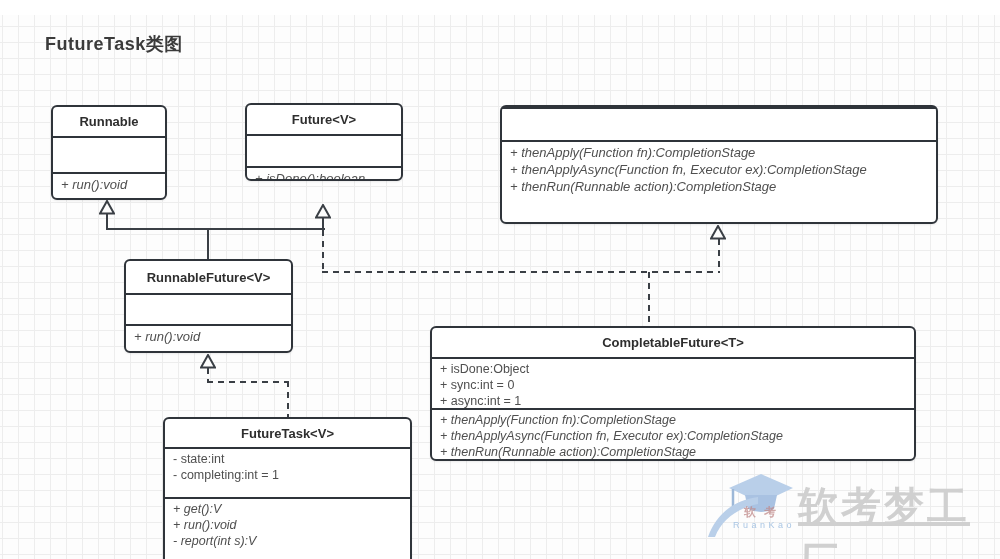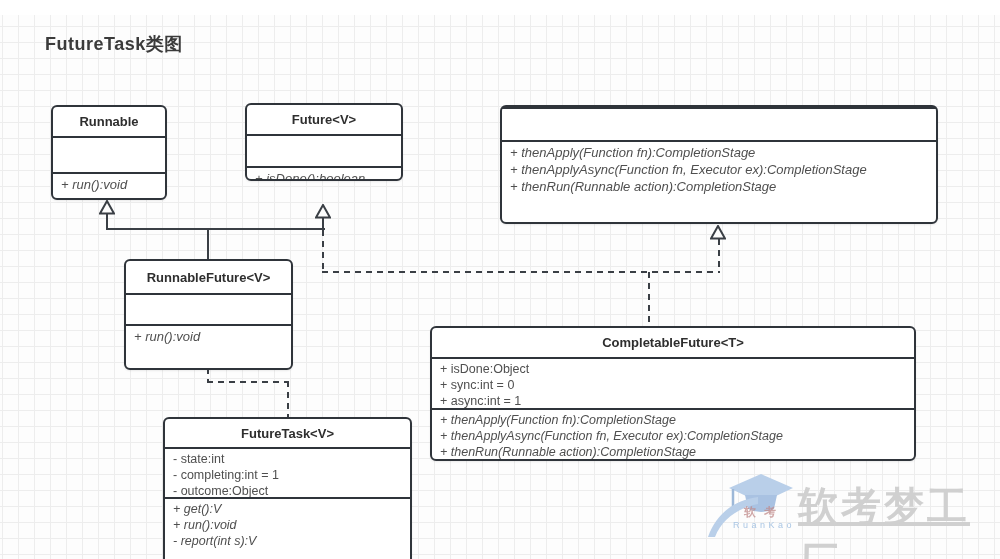--- a/index.html
+++ b/index.html
@@ -116,21 +116,21 @@
 
   <div class="uml-box" style="left:500px;top:90px;width:438px;height:119px;">
     <div class="uml-sec" style="height:33px;"></div>
     <div class="uml-sec fill">
       <div class="uml-row">+ thenApply(Function fn):CompletionStage</div>
       <div class="uml-row">+ thenApplyAsync(Function fn, Executor ex):CompletionStage</div>
       <div class="uml-row">+ thenRun(Runnable action):CompletionStage</div>
     </div>
   </div>
 
-  <div class="uml-box" style="left:124px;top:244px;width:169px;height:111px;">
+  <div class="uml-box" style="left:124px;top:244px;width:169px;height:94px;">
     <div class="uml-name" style="height:32px;">RunnableFuture&lt;V&gt;</div>
     <div class="uml-sec" style="height:31px;"></div>
     <div class="uml-sec fill">
       <div class="uml-row">+ run():void</div>
     </div>
   </div>
 
   <div class="uml-box" style="left:430px;top:311px;width:486px;height:135px;">
     <div class="uml-name" style="height:29px;">CompletableFuture&lt;T&gt;</div>
     <div class="uml-sec rows-16" style="height:51px;">
@@ -143,21 +143,20 @@
       <div class="uml-row">+ thenApplyAsync(Function fn, Executor ex):CompletionStage</div>
       <div class="uml-row">+ thenRun(Runnable action):CompletionStage</div>
     </div>
   </div>
 
   <div class="uml-box" style="left:163px;top:402px;width:249px;height:159px;">
     <div class="uml-name" style="height:28px;">FutureTask&lt;V&gt;</div>
     <div class="uml-sec rows-16" style="height:50px;">
       <div class="uml-row">- state:int</div>
       <div class="uml-row">- completing:int = 1</div>
-      <div class="uml-row">- outcome:Object</div>
     </div>
     <div class="uml-sec fill rows-16">
       <div class="uml-row">+ get():V</div>
       <div class="uml-row">+ run():void</div>
       <div class="uml-row">- report(int s):V</div>
     </div>
   </div>
 
   <svg class="wm-logo" viewBox="0 0 110 75">
 

